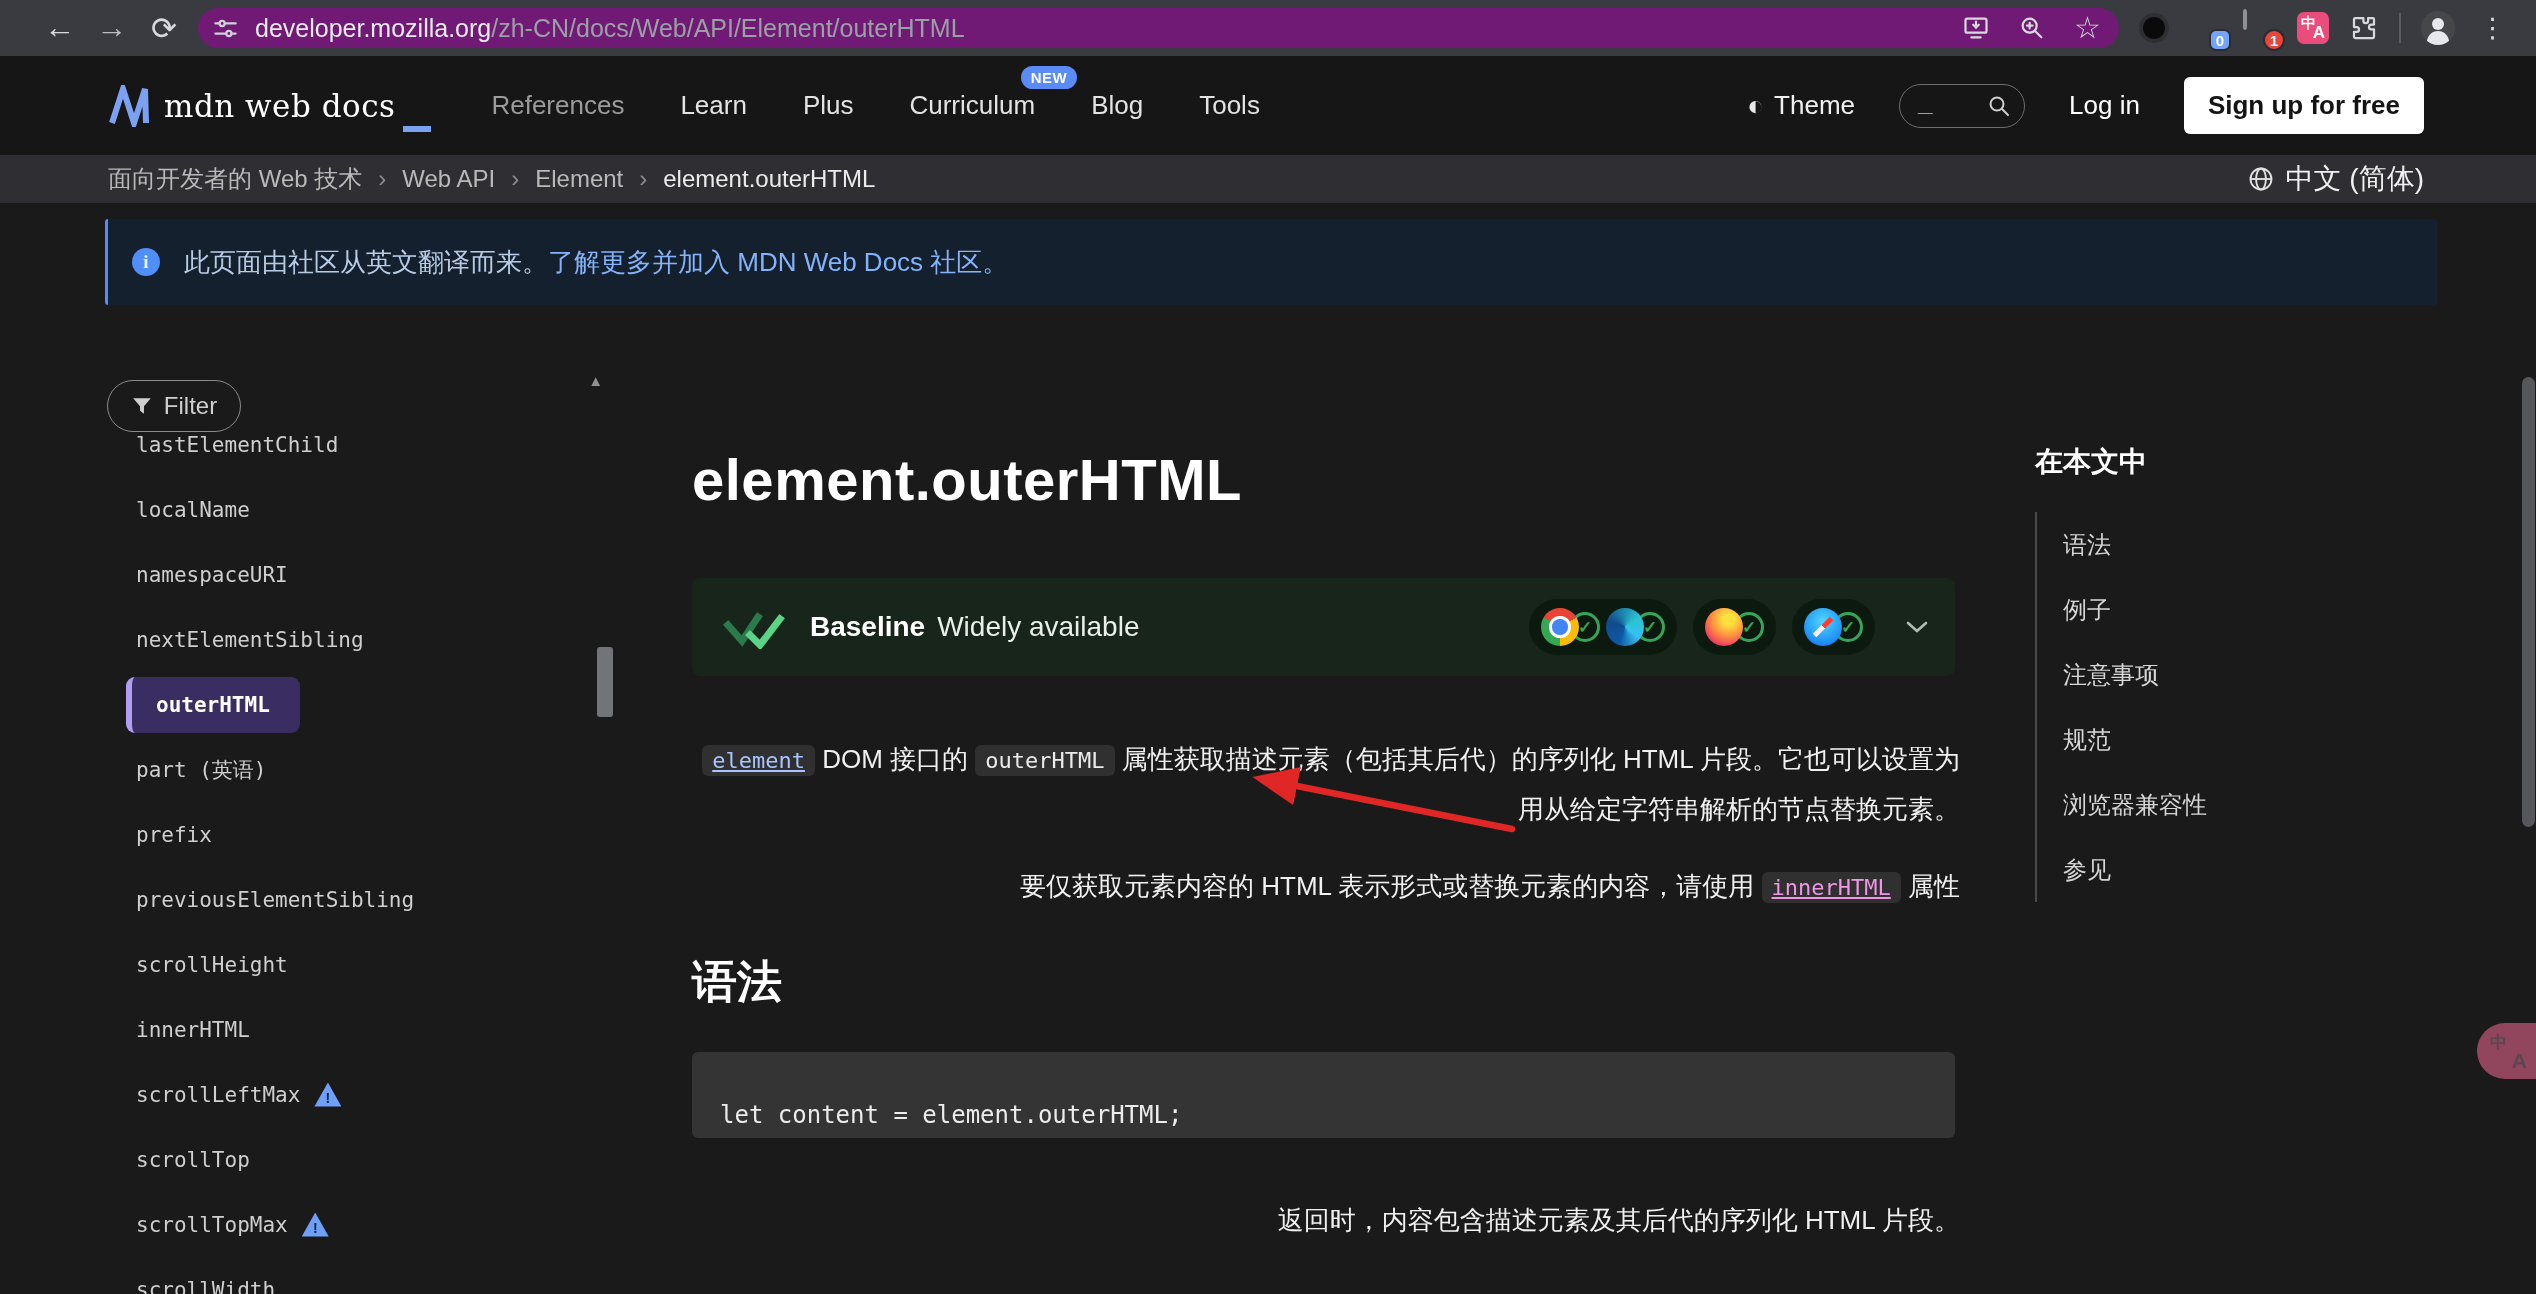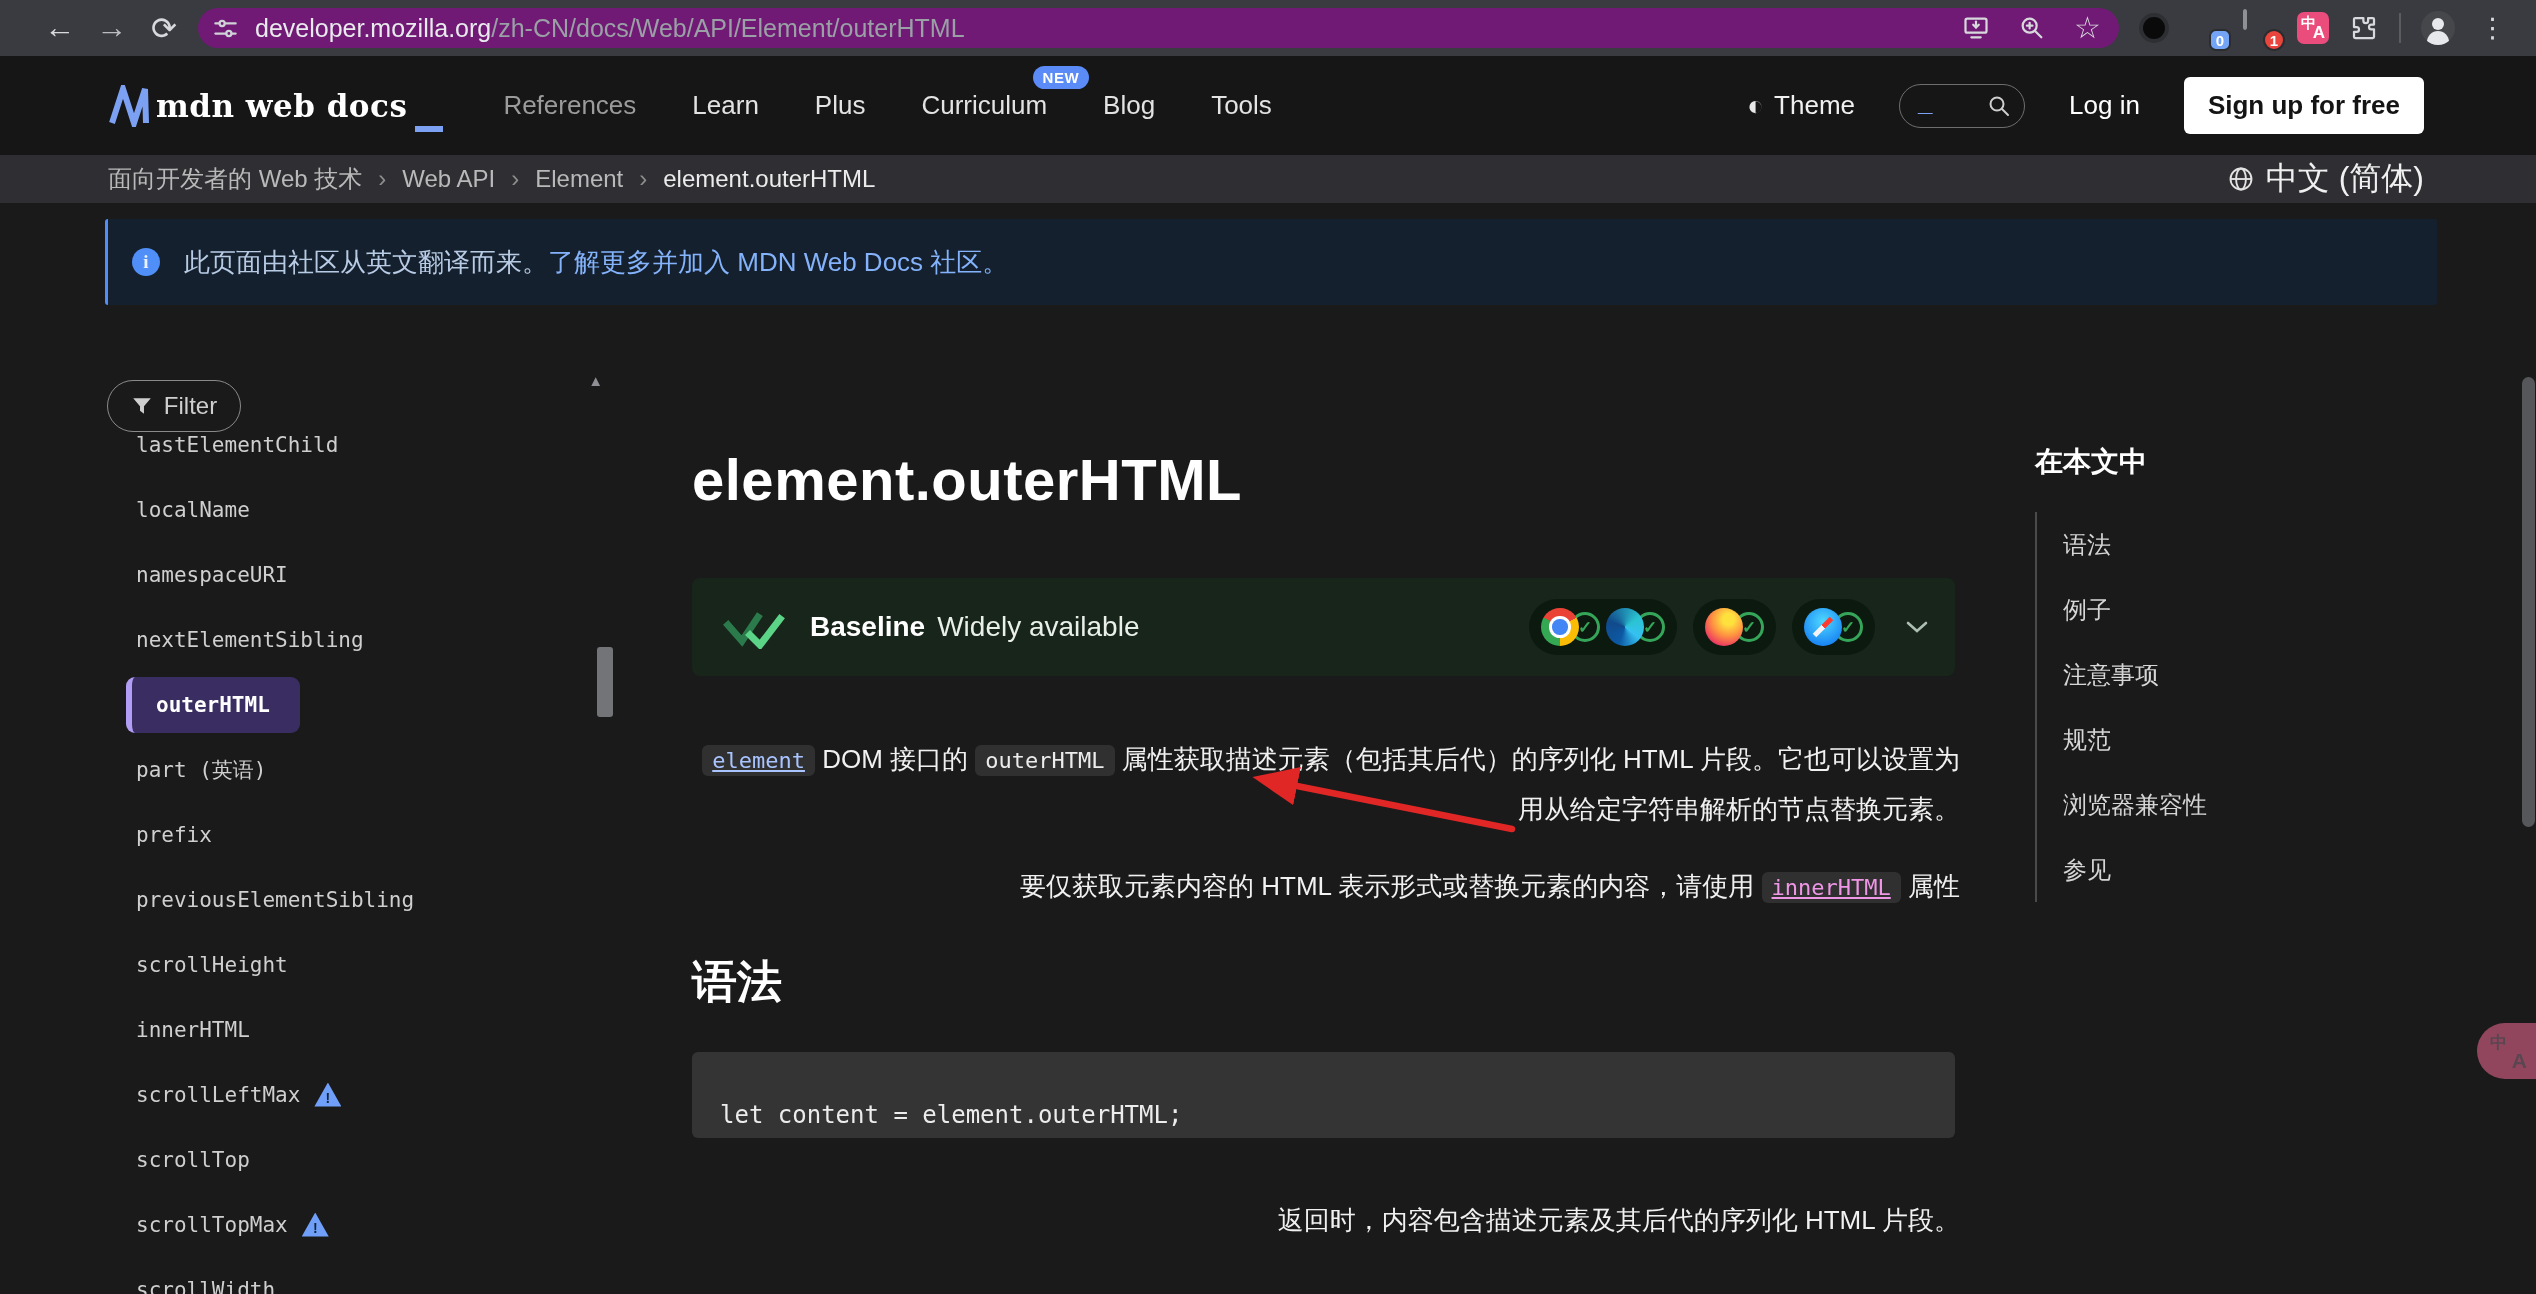--- a/index.html
+++ b/index.html
@@ -42,22 +42,22 @@
   .profile::before{content:"";position:absolute;left:50%;top:7px;transform:translateX(-50%);
     width:12px;height:12px;border-radius:50%;background:#e6e8ec;}
   .profile::after{content:"";position:absolute;left:50%;top:20px;transform:translateX(-50%);
     width:22px;height:14px;border-radius:11px 11px 0 0;background:#e6e8ec;}
   .kebab{font-size:27px;color:#d7d9dd;padding:0 4px;}
 
   
   .mdnheader{position:absolute;left:0;top:56px;right:0;height:99px;background:#161616;
     display:flex;align-items:center;padding:0 112px 0 108px;box-sizing:border-box;}
   .logo{display:flex;align-items:center;}
-  .wordmark{font-family:"DejaVu Serif","Liberation Serif",serif;font-weight:bold;font-size:31px;color:#fff;
-    margin-left:2px;letter-spacing:.5px;white-space:nowrap;}
+  .wordmark{font-family:"DejaVu Serif","Liberation Serif",serif;font-weight:normal;font-size:31px;color:#fff;
+    margin-left:10px;letter-spacing:.5px;white-space:nowrap;}
   .logo-underscore{width:28px;height:6px;background:#7ca1f2;margin:46px 0 0 8px;}
   .nav{display:flex;gap:56px;list-style:none;margin:0 0 0 60px;padding:0;}
   .nav-item{position:relative;font-size:26px;color:#e3e3e3;cursor:pointer;white-space:nowrap;}
   .nav-item.muted .nav-label{color:#9b9b9b;}
   .new-badge{position:absolute;top:-24px;right:-42px;background:#5a8bf6;color:#fff;
     font-size:15px;font-weight:bold;padding:3px 10px;border-radius:12px;letter-spacing:.5px;}
   .new-badge:empty{display:none;}
   .hright{margin-left:auto;display:flex;align-items:center;gap:44px;}
   .theme{display:flex;align-items:center;gap:10px;color:#f0f0f0;font-size:26px;}
   .theme-ico{font-size:28px;line-height:1;color:#e8e8e8;}
@@ -70,21 +70,21 @@
 
   
   .crumbbar{position:absolute;left:0;top:155px;right:0;height:48px;background:#2e2e33;
     display:flex;align-items:center;padding:0 112px 0 108px;box-sizing:border-box;font-size:24px;}
   .crumbs{display:flex;align-items:center;}
   .crumb-item{display:flex;align-items:center;}
   .crumb{color:#b9b9b9;white-space:nowrap;}
   .crumb-item:last-child .crumb{color:#ececec;}
   .crumb-sep{color:#8d8d8d;margin:0 16px;font-size:24px;}
   .crumb-item:last-child .crumb-sep{display:none;}
-  .locale{margin-left:auto;display:flex;align-items:center;gap:11px;color:#f0f0f0;font-size:32px;}
+  .locale{margin-left:auto;display:flex;align-items:center;gap:11px;color:#f0f0f0;font-size:28px;}
 
   
   .banner{position:absolute;left:105px;top:219px;width:2332px;height:86px;background:#14202d;
     border-left:3px solid #4f8ff7;border-radius:3px;display:flex;align-items:center;
     padding-left:24px;box-sizing:border-box;gap:24px;font-size:26px;}
   .info-ico{width:28px;height:28px;border-radius:50%;background:#4f8ff7;color:#eaf2ff;
     display:flex;align-items:center;justify-content:center;font-size:19px;font-weight:bold;
     font-family:"Liberation Serif",serif;flex:0 0 auto;}
   .banner-text{color:#b8cbe4;}
   .banner-link{color:#84b2fb;}

